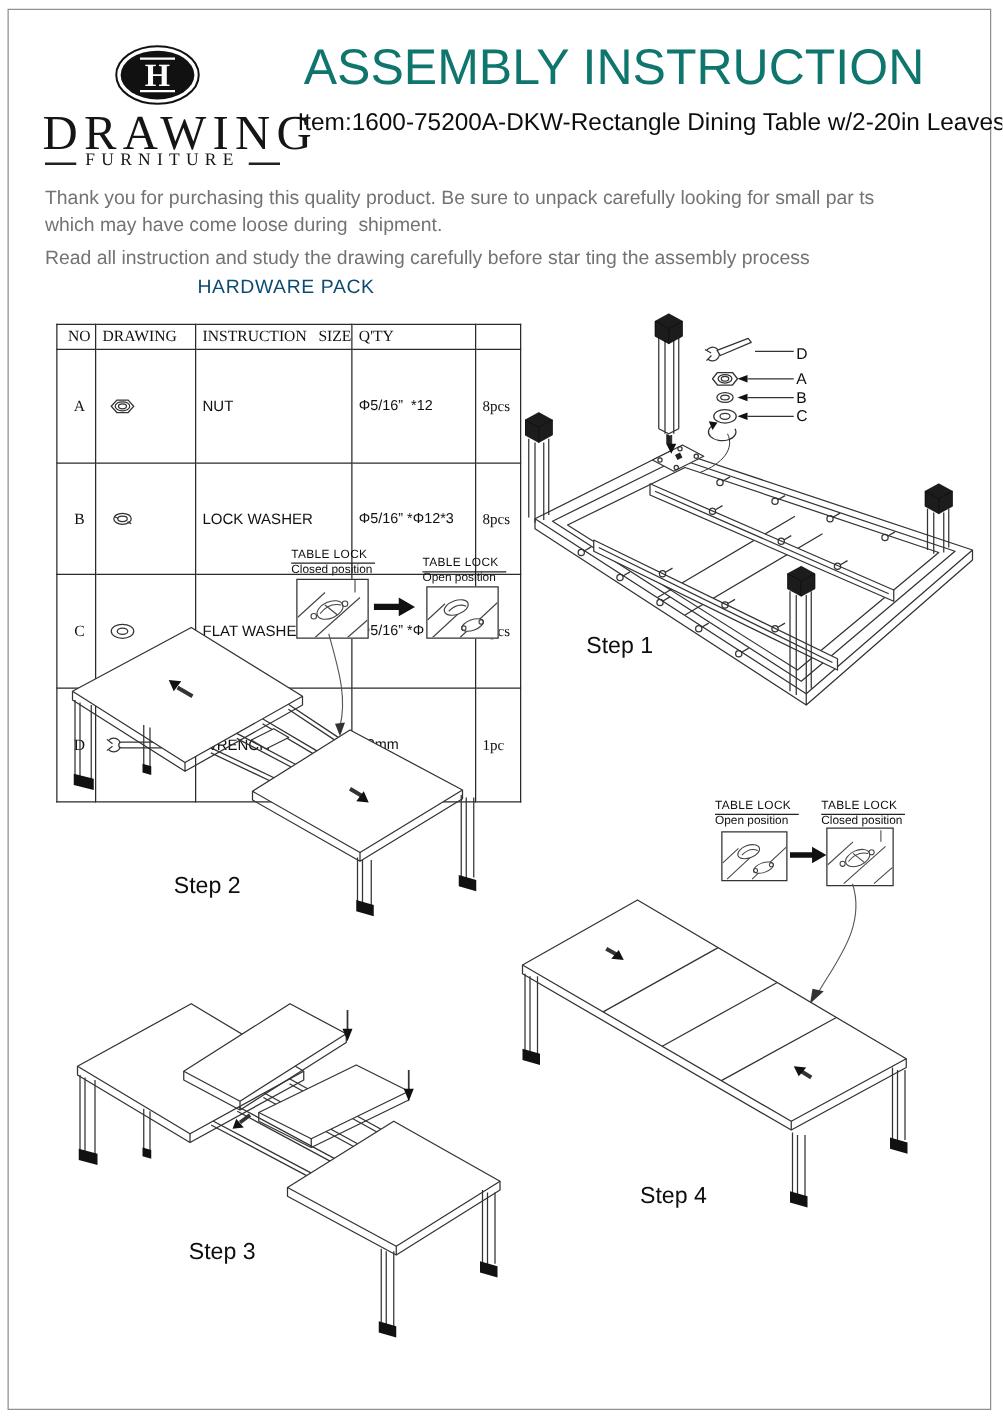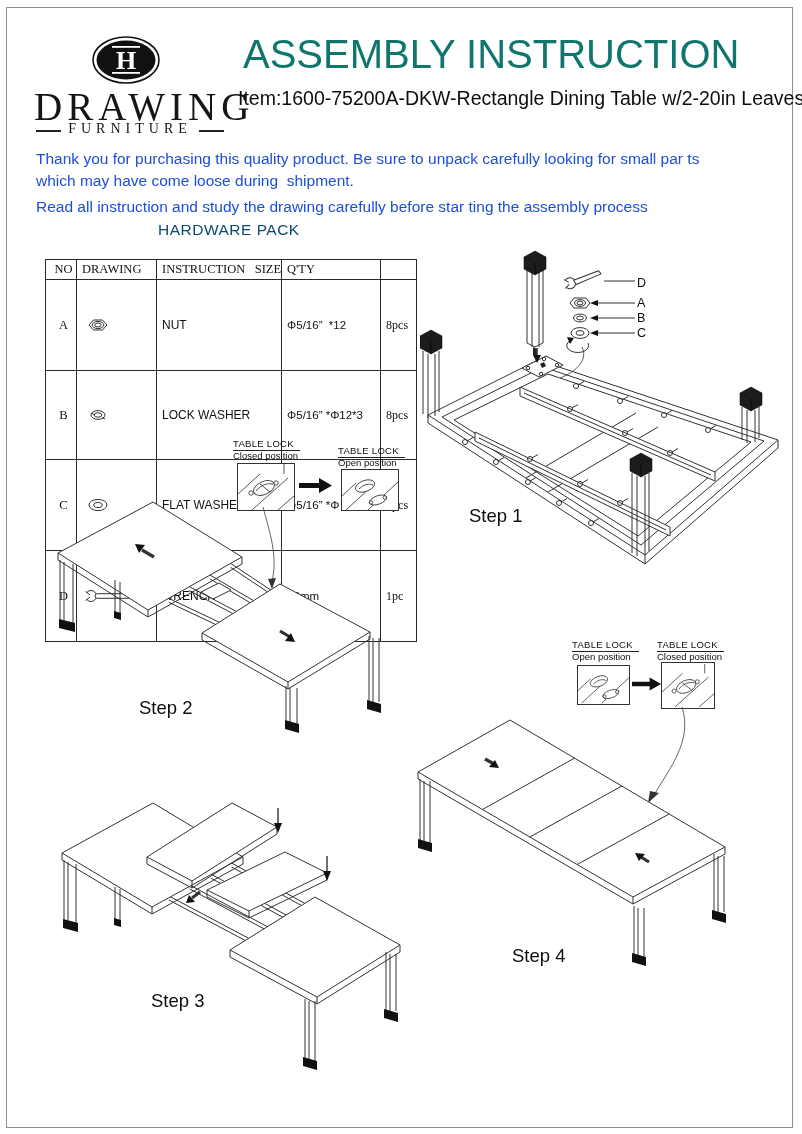--- a/index.html
+++ b/index.html
@@ -12,21 +12,21 @@
   .logo-svg{position:absolute;left:88px;top:34px;}
   .brand{position:absolute;left:34px;top:84px;width:192px;text-align:center;
          font-family:"Liberation Serif",serif;font-size:39px;letter-spacing:5px;
          color:#151515;white-space:nowrap;}
   .brand-sub{position:absolute;left:34px;top:121px;width:192px;text-align:center;
          font-family:"Liberation Serif",serif;font-size:14px;letter-spacing:5px;color:#151515;}
   .dash{position:absolute;top:130px;width:25px;height:2px;background:#222;}
   .title{position:absolute;left:243px;top:32px;font-size:40px;letter-spacing:0px;
          color:#0f766e;white-space:nowrap;}
   .item-line{position:absolute;left:238px;top:87px;font-size:19.5px;color:#0e0e0e;white-space:nowrap;}
-  .intro{position:absolute;left:36px;font-size:15.5px;color:#1d4ed8;white-space:pre;}
+  .intro{position:absolute;left:36px;font-size:15.5px;color:#737373;white-space:pre;}
   .hw-heading{position:absolute;left:158px;top:221px;font-size:15.5px;letter-spacing:.5px;color:#0c4a6e;}
   
   .hw-table{position:absolute;left:45px;top:259px;border-collapse:collapse;table-layout:fixed;}
   .hw-table td{border:1px solid #2a2a2a;padding:0 0 0 5px;overflow:visible;white-space:pre;vertical-align:middle;}
   .hw-table tr{height:21px;}
   .hw-table tr.hd{height:20px;}
   .c-no{width:25px;text-align:center;font-family:"Liberation Serif",serif;font-size:12.5px;}
   .c-draw{width:74px;text-align:center;}
   .c-desc{width:84px;font-size:12px;}
   .c-size{width:93px;font-size:11.5px;}

